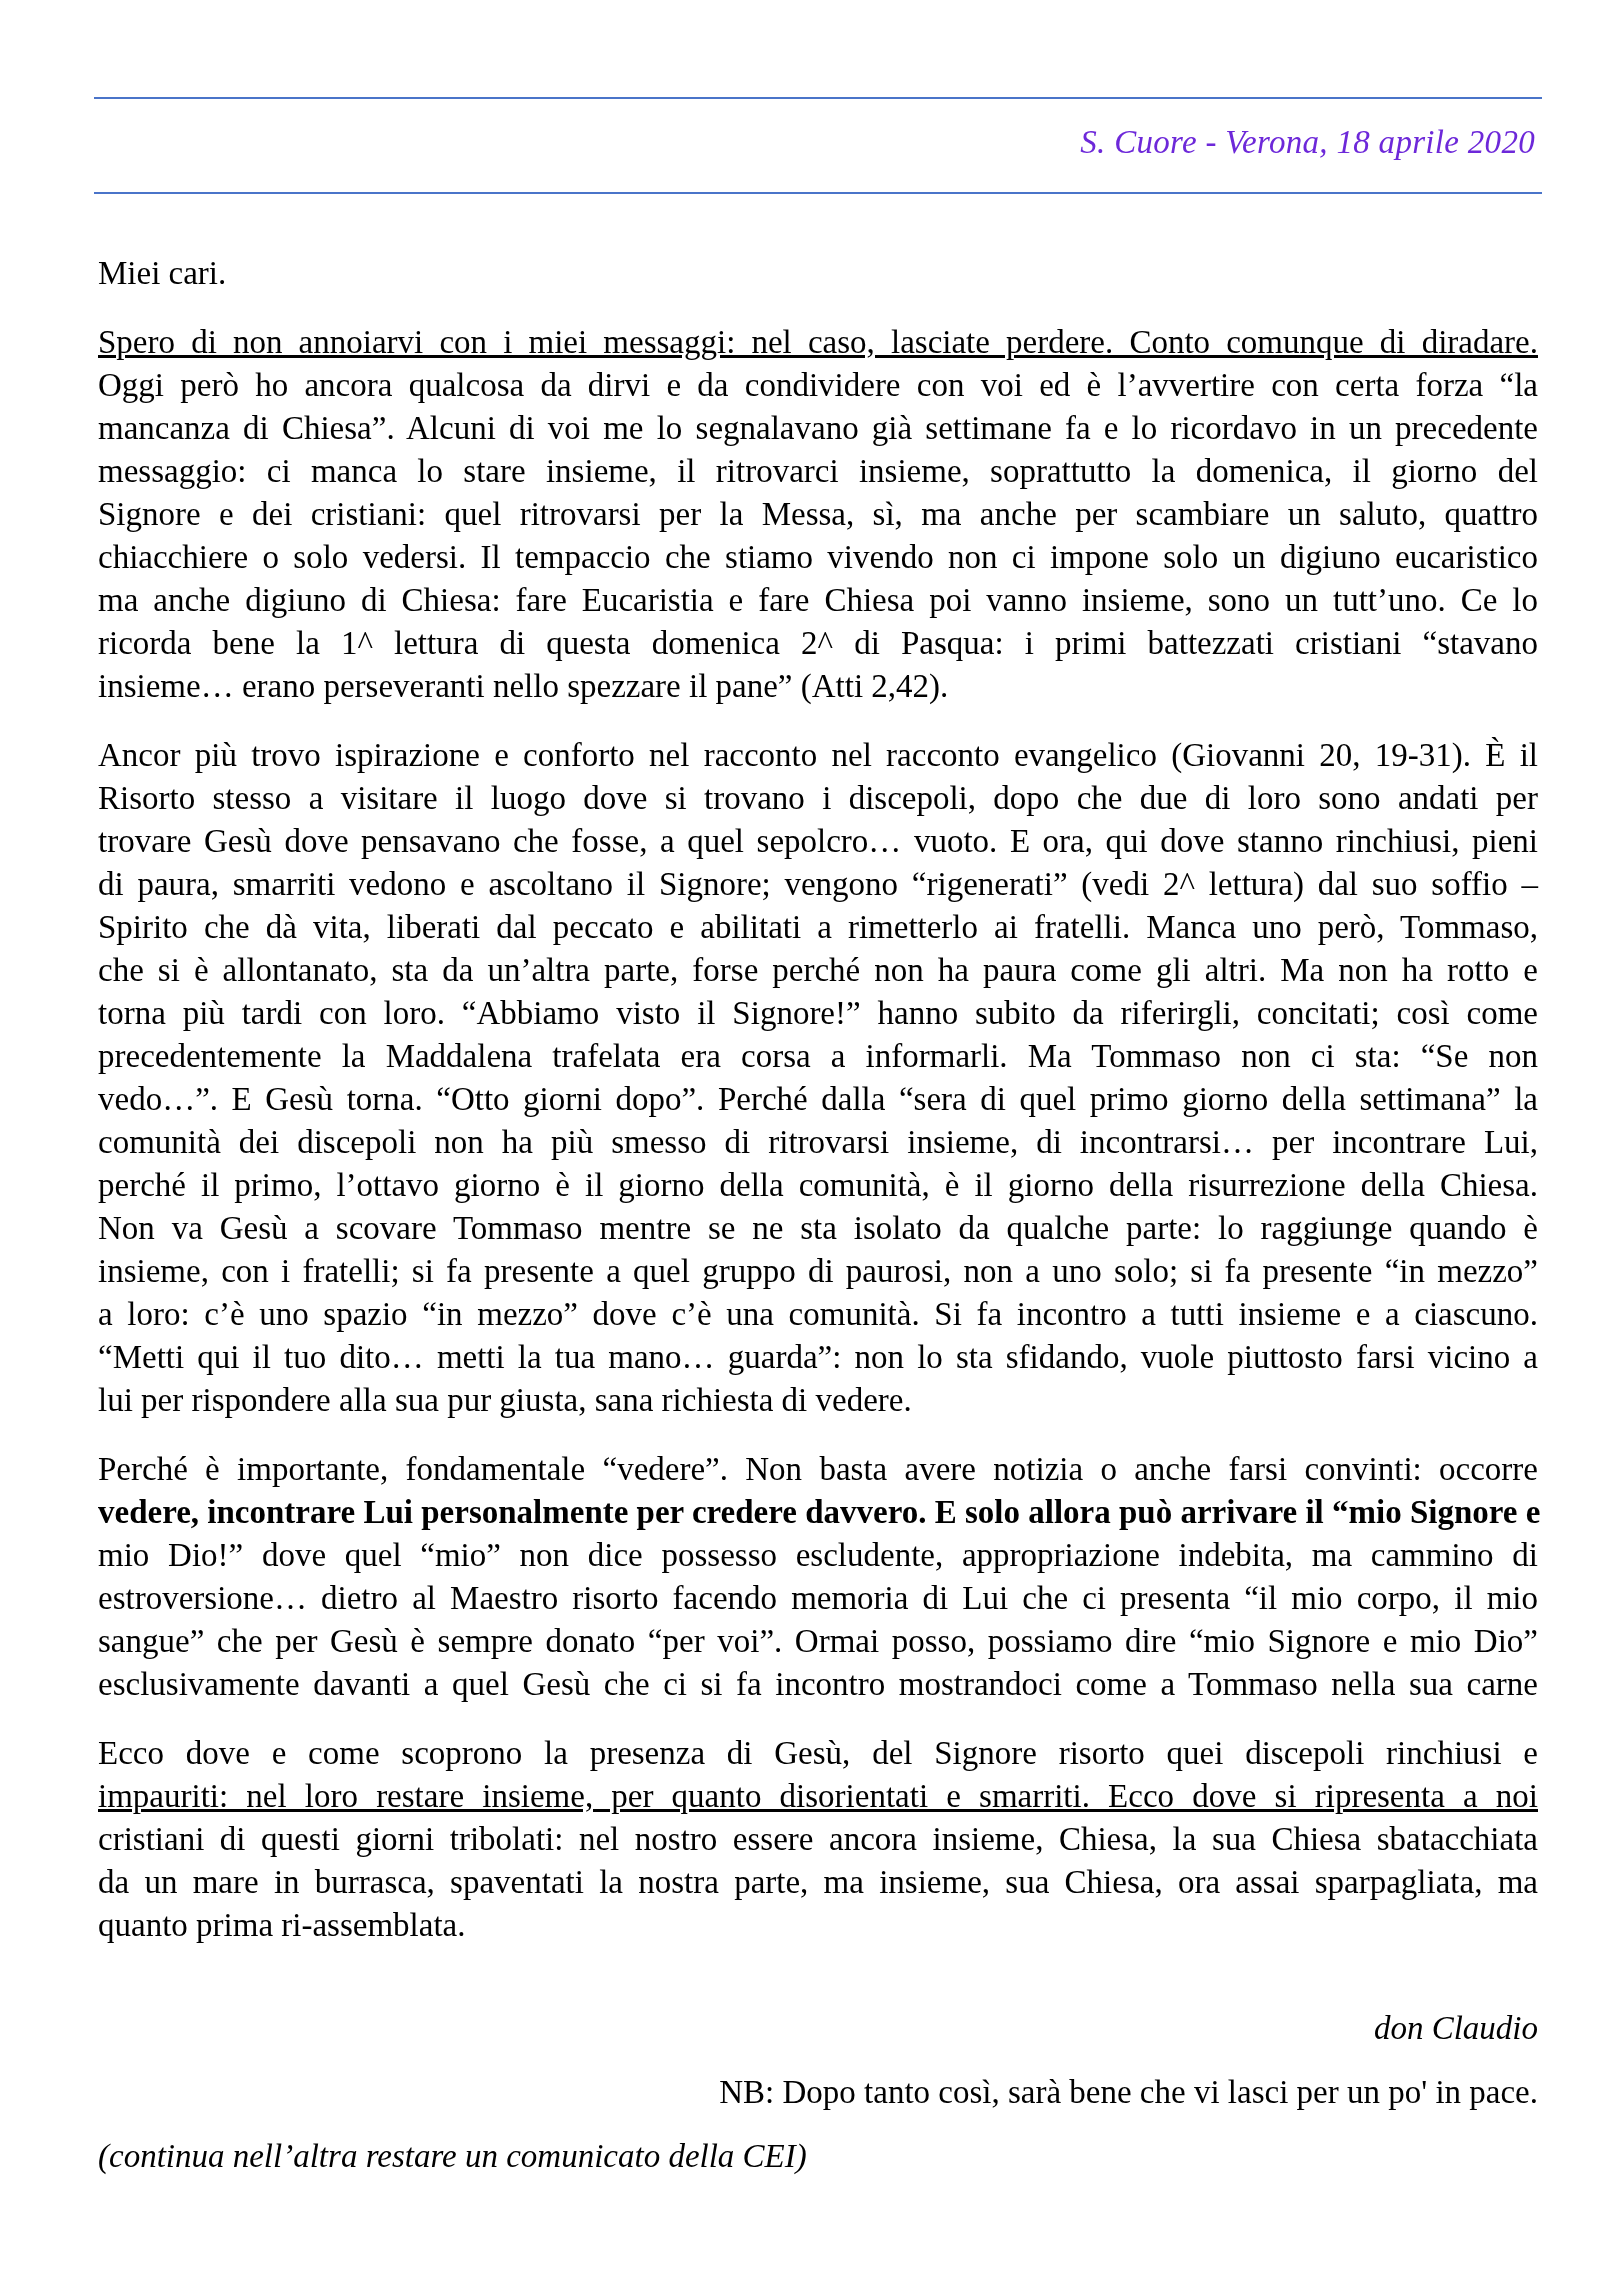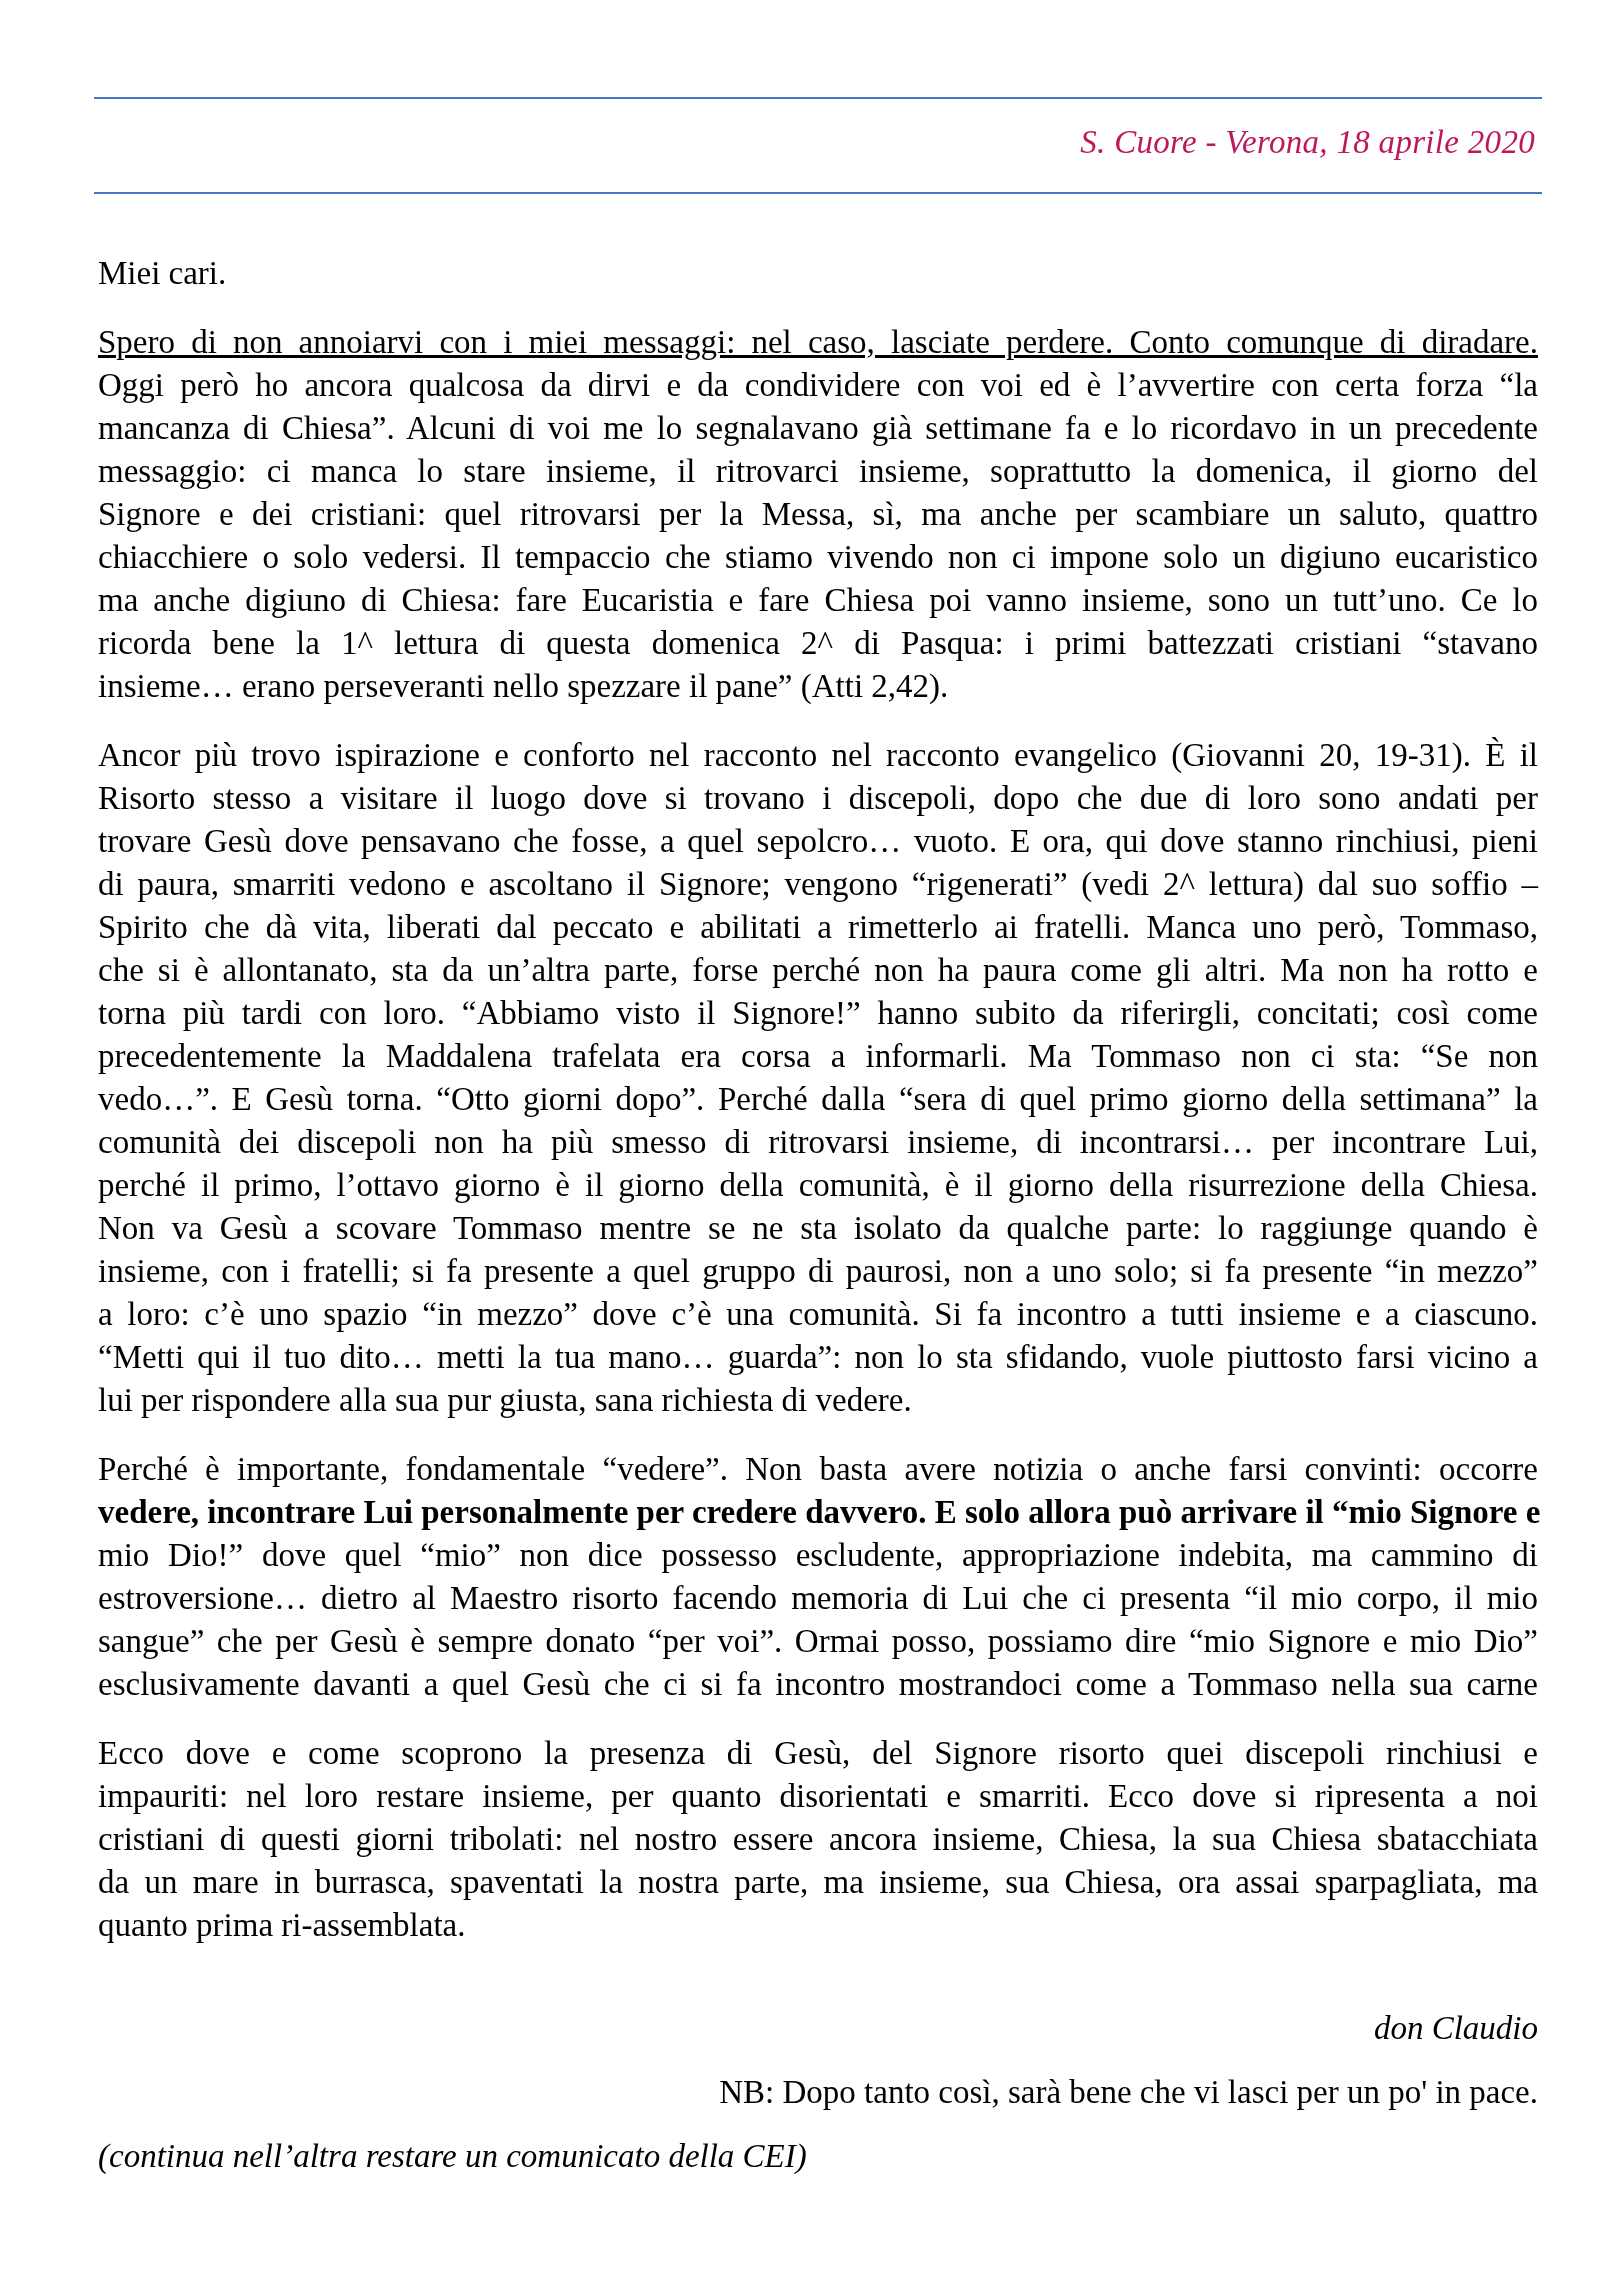--- a/index.html
+++ b/index.html
@@ -23,21 +23,21 @@
     background: #4a74c9;
   }
   .rule.top { top: 97px; }
   .rule.bottom { top: 192px; }
   .header-place {
     position: absolute;
     top: 124px;
     right: 88px;
     font-style: italic;
     font-size: 33px;
-    color: #be185d;
+    color: #6d28d9;
     white-space: nowrap;
     letter-spacing: 0.3px;
   }
   .body-text {
     position: absolute;
     left: 98px;
     width: 1440px;
     top: 252px;
     font-size: 33px;
   }
@@ -125,21 +125,21 @@
         <span class="line" style="display: block; width: 1440px;">Perché è importante, fondamentale “vedere”. Non basta avere notizia o anche farsi convinti: occorre</span>
         <span class="line" style="display: block; width: 1440px; font-weight: bold;">vedere, incontrare Lui personalmente per credere davvero. E solo allora può arrivare il “mio Signore e</span>
         <span class="line" style="display: block; width: 1440px;">mio Dio!” dove quel “mio” non dice possesso escludente, appropriazione indebita, ma cammino di</span>
         <span class="line" style="display: block; width: 1440px;">estroversione… dietro al Maestro risorto facendo memoria di Lui che ci presenta “il mio corpo, il mio</span>
         <span class="line" style="display: block; width: 1440px;">sangue” che per Gesù è sempre donato “per voi”. Ormai posso, possiamo dire “mio Signore e mio Dio”</span>
         <span class="line" style="display: block; width: 1440px;">esclusivamente davanti a quel Gesù che ci si fa incontro mostrandoci come a Tommaso nella sua carne</span>
       </div>
       <div class="para-gap"></div>
       <div>
         <span class="line" style="display: block; width: 1440px;">Ecco dove e come scoprono la presenza di Gesù, del Signore risorto quei discepoli rinchiusi e</span>
-        <span class="line" style="display: block; width: 1440px;">impauriti: nel loro restare insieme, per quanto disorientati e smarriti. Ecco dove si ripresenta a noi</span>
+        <span class="line" style="display: block; width: 1440px; text-decoration: underline;">impauriti: nel loro restare insieme, per quanto disorientati e smarriti. Ecco dove si ripresenta a noi</span>
         <span class="line" style="display: block; width: 1440px;">cristiani di questi giorni tribolati: nel nostro essere ancora insieme, Chiesa, la sua Chiesa sbatacchiata</span>
         <span class="line" style="display: block; width: 1440px;">da un mare in burrasca, spaventati la nostra parte, ma insieme, sua Chiesa, ora assai sparpagliata, ma</span>
         <span class="line last" style="display: block; width: 1440px;">quanto prima ri-assemblata.</span>
       </div>
     </div>
 </div>
 
 <div class="signature">don Claudio</div>
 <div class="nb">NB: Dopo tanto così, sarà bene che vi lasci per un po' in pace.</div>
 <div class="continue-note">(continua nell’altra restare un comunicato della CEI)</div>

